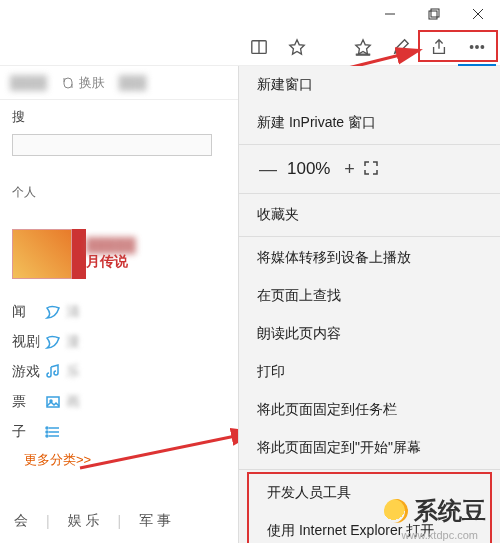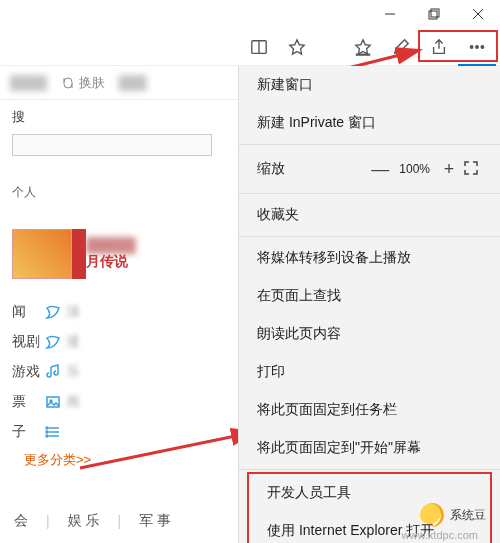--- a/index.html
+++ b/index.html
@@ -42,30 +42,30 @@
   .bottom-tabs { position: absolute; left: 0; bottom: 0; height: 44px; display: flex; align-items: center; padding-left: 14px; font-size: 14px; color: #555; }
   .bottom-tabs span { margin-right: 18px; }
   .sep { color: #ccc; margin-right: 18px; }
 
   .menu { position: absolute; right: 0; top: 66px; width: 262px; background: #f3f3f3; border-left: 1px solid #ddd; font-size: 14px; color: #222; padding-bottom: 8px; }
   .menu-item { height: 38px; display: flex; align-items: center; padding: 0 18px; }
   .menu-sep { height: 1px; background: #ddd; margin: 2px 0; }
   .zoom-row { height: 44px; display: flex; align-items: center; padding: 0 18px; }
   .zoom-row .label { flex: 1; }
   .zoom-row .ctl { width: 22px; text-align: center; font-size: 18px; color: #444; }
-  .zoom-row .pct { font-size: 12px; margin: 0 8px; text-align: right; }
+  .zoom-row .pct { font-size: 17px; margin: 0 8px; text-align: right; }
   .zoom-row svg { width: 14px; height: 14px; stroke: #444; fill: none; stroke-width: 1.5; }
   .highlight-frame-2 { border: 2px solid #d33; margin: 0 8px; }
 
   .arrow { position: absolute; pointer-events: none; }
   .arrow svg { overflow: visible; }
 
   .wm-logo { position: absolute; right: 14px; bottom: 16px; display: flex; align-items: center; gap: 6px; }
   .wm-logo .circ { width: 24px; height: 24px; border-radius: 50%; background: radial-gradient(circle at 40% 40%, #ffd24a 0 55%, #fff0 55%); box-shadow: inset -3px 0 0 #f7a81b; }
-  .wm-logo .txt { font-size: 12px; font-weight: normal; color: #333; }
+  .wm-logo .txt { font-size: 24px; font-weight: bold; color: #333; }
   .wm-url { position: absolute; right: 22px; bottom: 2px; font-size: 11px; color: #aaa; }
 </style>
 </head>
 <body>
 
 <div class="titlebar">
   <div class="btn">
       <svg viewBox="0 0 12 12">
         <line x1="1" y1="6" x2="11" y2="6"></line>
       </svg>
@@ -228,21 +228,20 @@
       </defs>
       <line x1="0" y1="38" x2="175" y2="2" stroke="#d33" stroke-width="3" marker-end="url(#ah2)"></line>
     </svg>
 </div>
 
 <div class="menu">
   <div class="menu-item">新建窗口</div>
   <div class="menu-item">新建 InPrivate 窗口</div>
   <div class="menu-sep"></div>
   <div class="zoom-row">
-    <span class="label">缩放</span>
     <span class="ctl">—</span>
     <span class="pct">100%</span>
     <span class="ctl">+</span>
     <span class="ctl"><svg viewBox="0 0 14 14">
           <path d="M1 5V1h4M13 5V1H9M1 9v4h4M13 9v4H9"></path>
         </svg></span>
   </div>
   <div class="menu-sep"></div>
   <div class="menu-item">收藏夹</div>
   <div class="menu-sep"></div>

